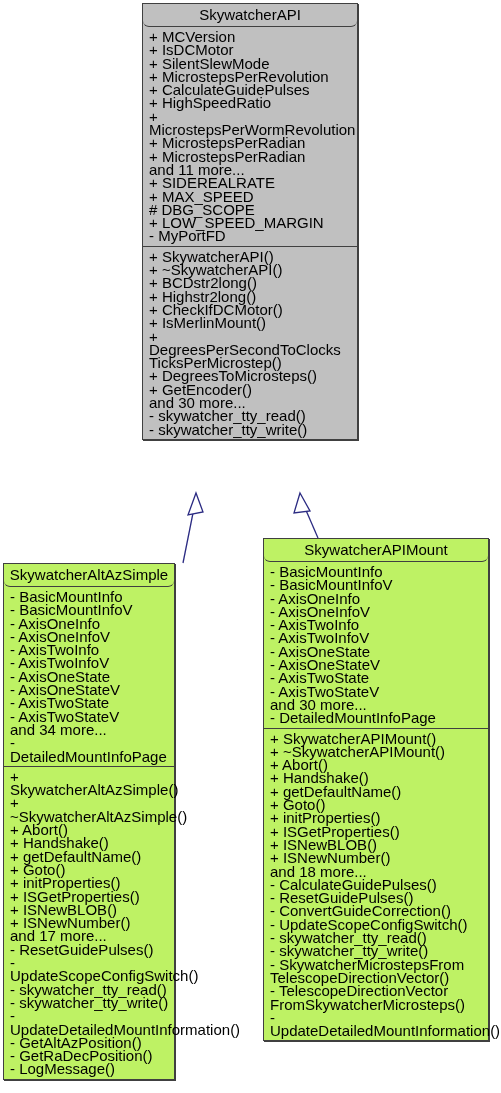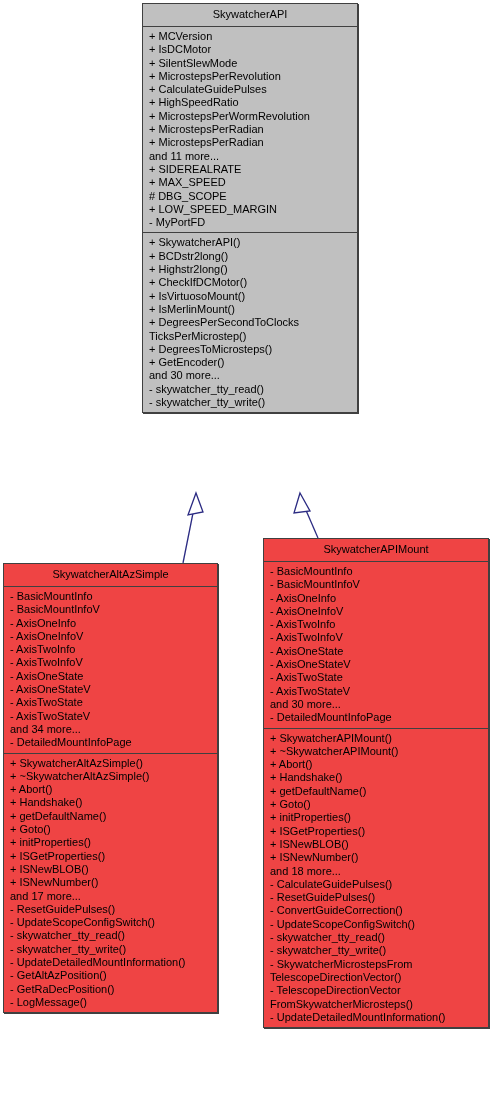--- a/index.html
+++ b/index.html
@@ -24,37 +24,38 @@
     top: 0;
     width: 501px;
     height: 1093px;
     pointer-events: none;
   }
   .uml-class {
     position: absolute;
     box-sizing: border-box;
     border: 1px solid #404040;
     box-shadow: 1px 1px 0 #404040;
-    background: #ef4444;
+    background: #bef264;
   }
   .uml-class.base {
     background: #c0c0c0;
   }
   .class-title {
     text-align: center;
-    font-size: 11px;
+    font-size: 15px;
     color: #000000;
     padding: 4px 4px 5px 4px;
     line-height: 13px;
     border-bottom: 1px solid #404040;
     white-space: nowrap;
+    border-radius: 6px;
   }
   .compartment {
     padding: 3px 4px 3px 6px;
-    font-size: 11px;
+    font-size: 15px;
     line-height: 13.3px;
     color: #000000;
   }
   .compartment.attrs {
     border-bottom: 1px solid #404040;
   }
   .member {
     white-space: pre-wrap;
     text-indent: 0;
   }
@@ -91,36 +92,36 @@
         <div class="member">+ MicrostepsPerRadian</div>
         <div class="member">and 11 more...</div>
         <div class="member">+ SIDEREALRATE</div>
         <div class="member">+ MAX_SPEED</div>
         <div class="member"># DBG_SCOPE</div>
         <div class="member">+ LOW_SPEED_MARGIN</div>
         <div class="member">- MyPortFD</div>
       </div>
     <div class="compartment methods">
         <div class="member">+ SkywatcherAPI()</div>
+        <div class="member">+ ~SkywatcherAPI()</div>
         <div class="member">+ BCDstr2long()</div>
         <div class="member">+ Highstr2long()</div>
         <div class="member">+ CheckIfDCMotor()</div>
-        <div class="member">+ IsVirtuosoMount()</div>
         <div class="member">+ IsMerlinMount()</div>
         <div class="member">+ DegreesPerSecondToClocks
 TicksPerMicrostep()</div>
         <div class="member">+ DegreesToMicrosteps()</div>
         <div class="member">+ GetEncoder()</div>
         <div class="member">and 30 more...</div>
         <div class="member">- skywatcher_tty_read()</div>
         <div class="member">- skywatcher_tty_write()</div>
       </div>
   </div>
 
-  <div class="uml-class" style="left:3px; top:563px; width:215px;">
+  <div class="uml-class" style="left:3px; top:563px; width:172px;">
     <div class="class-title">SkywatcherAltAzSimple</div>
     <div class="compartment attrs">
         <div class="member">- BasicMountInfo</div>
         <div class="member">- BasicMountInfoV</div>
         <div class="member">- AxisOneInfo</div>
         <div class="member">- AxisOneInfoV</div>
         <div class="member">- AxisTwoInfo</div>
         <div class="member">- AxisTwoInfoV</div>
         <div class="member">- AxisOneState</div>
         <div class="member">- AxisOneStateV</div>

